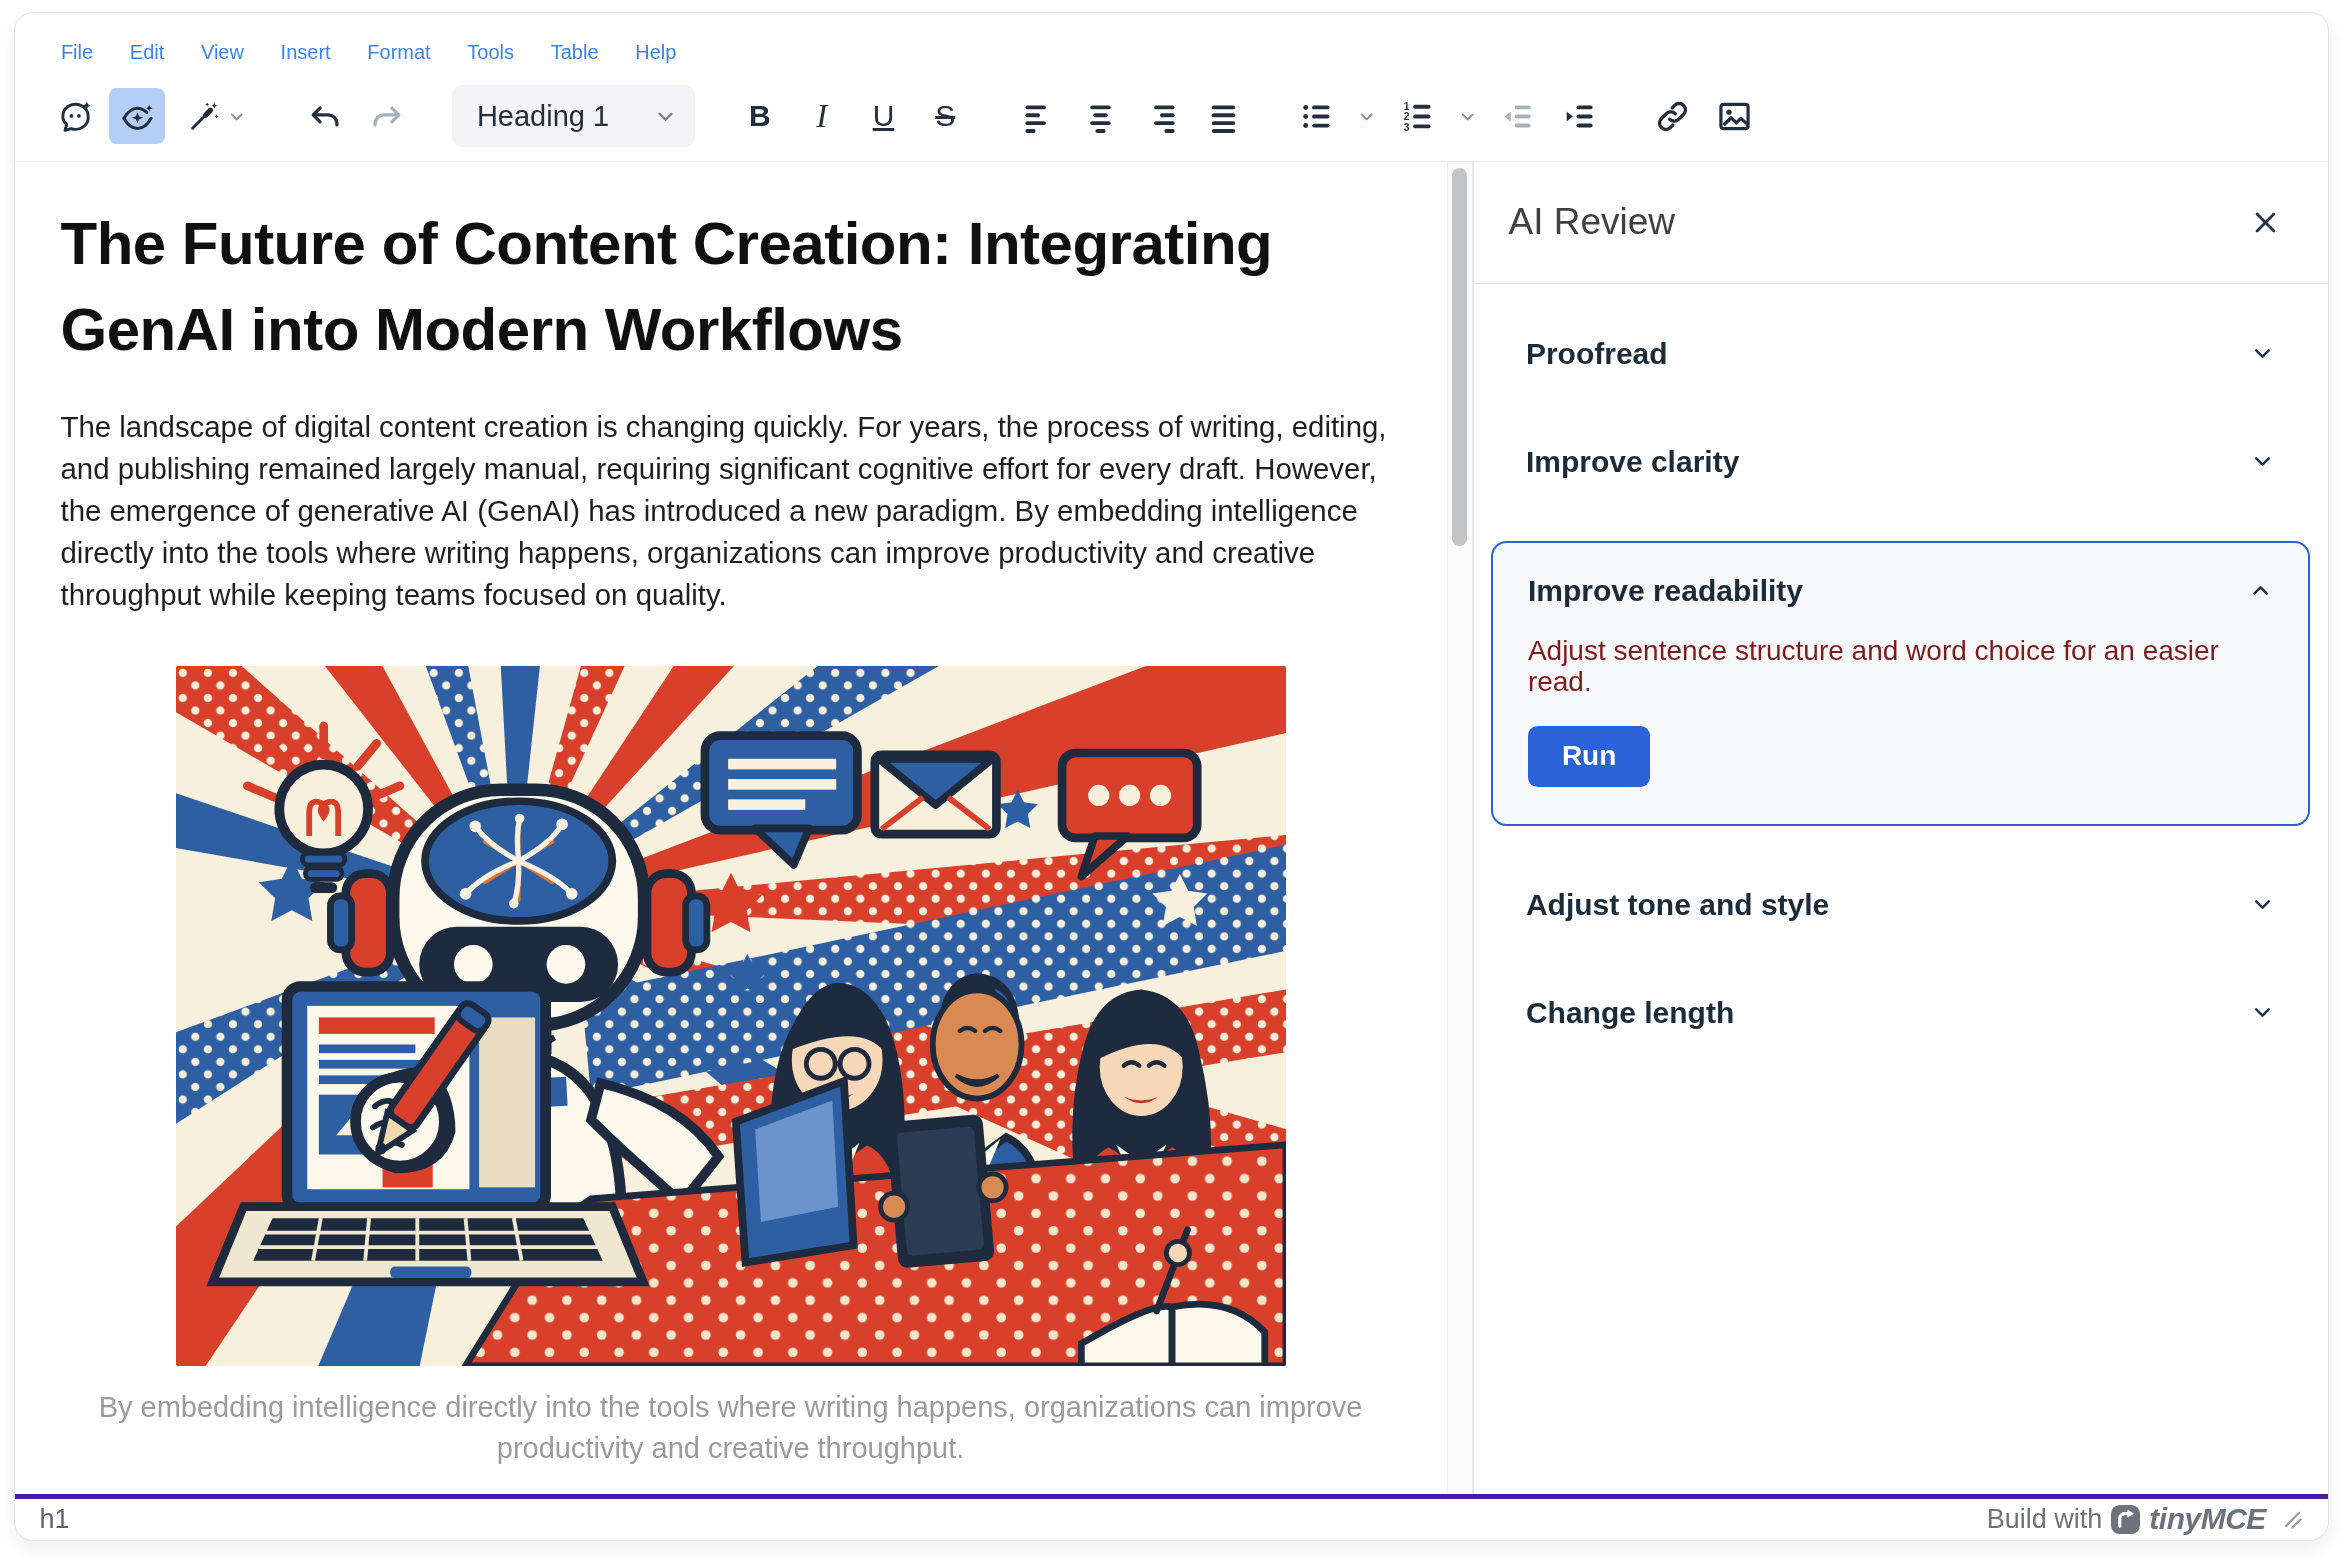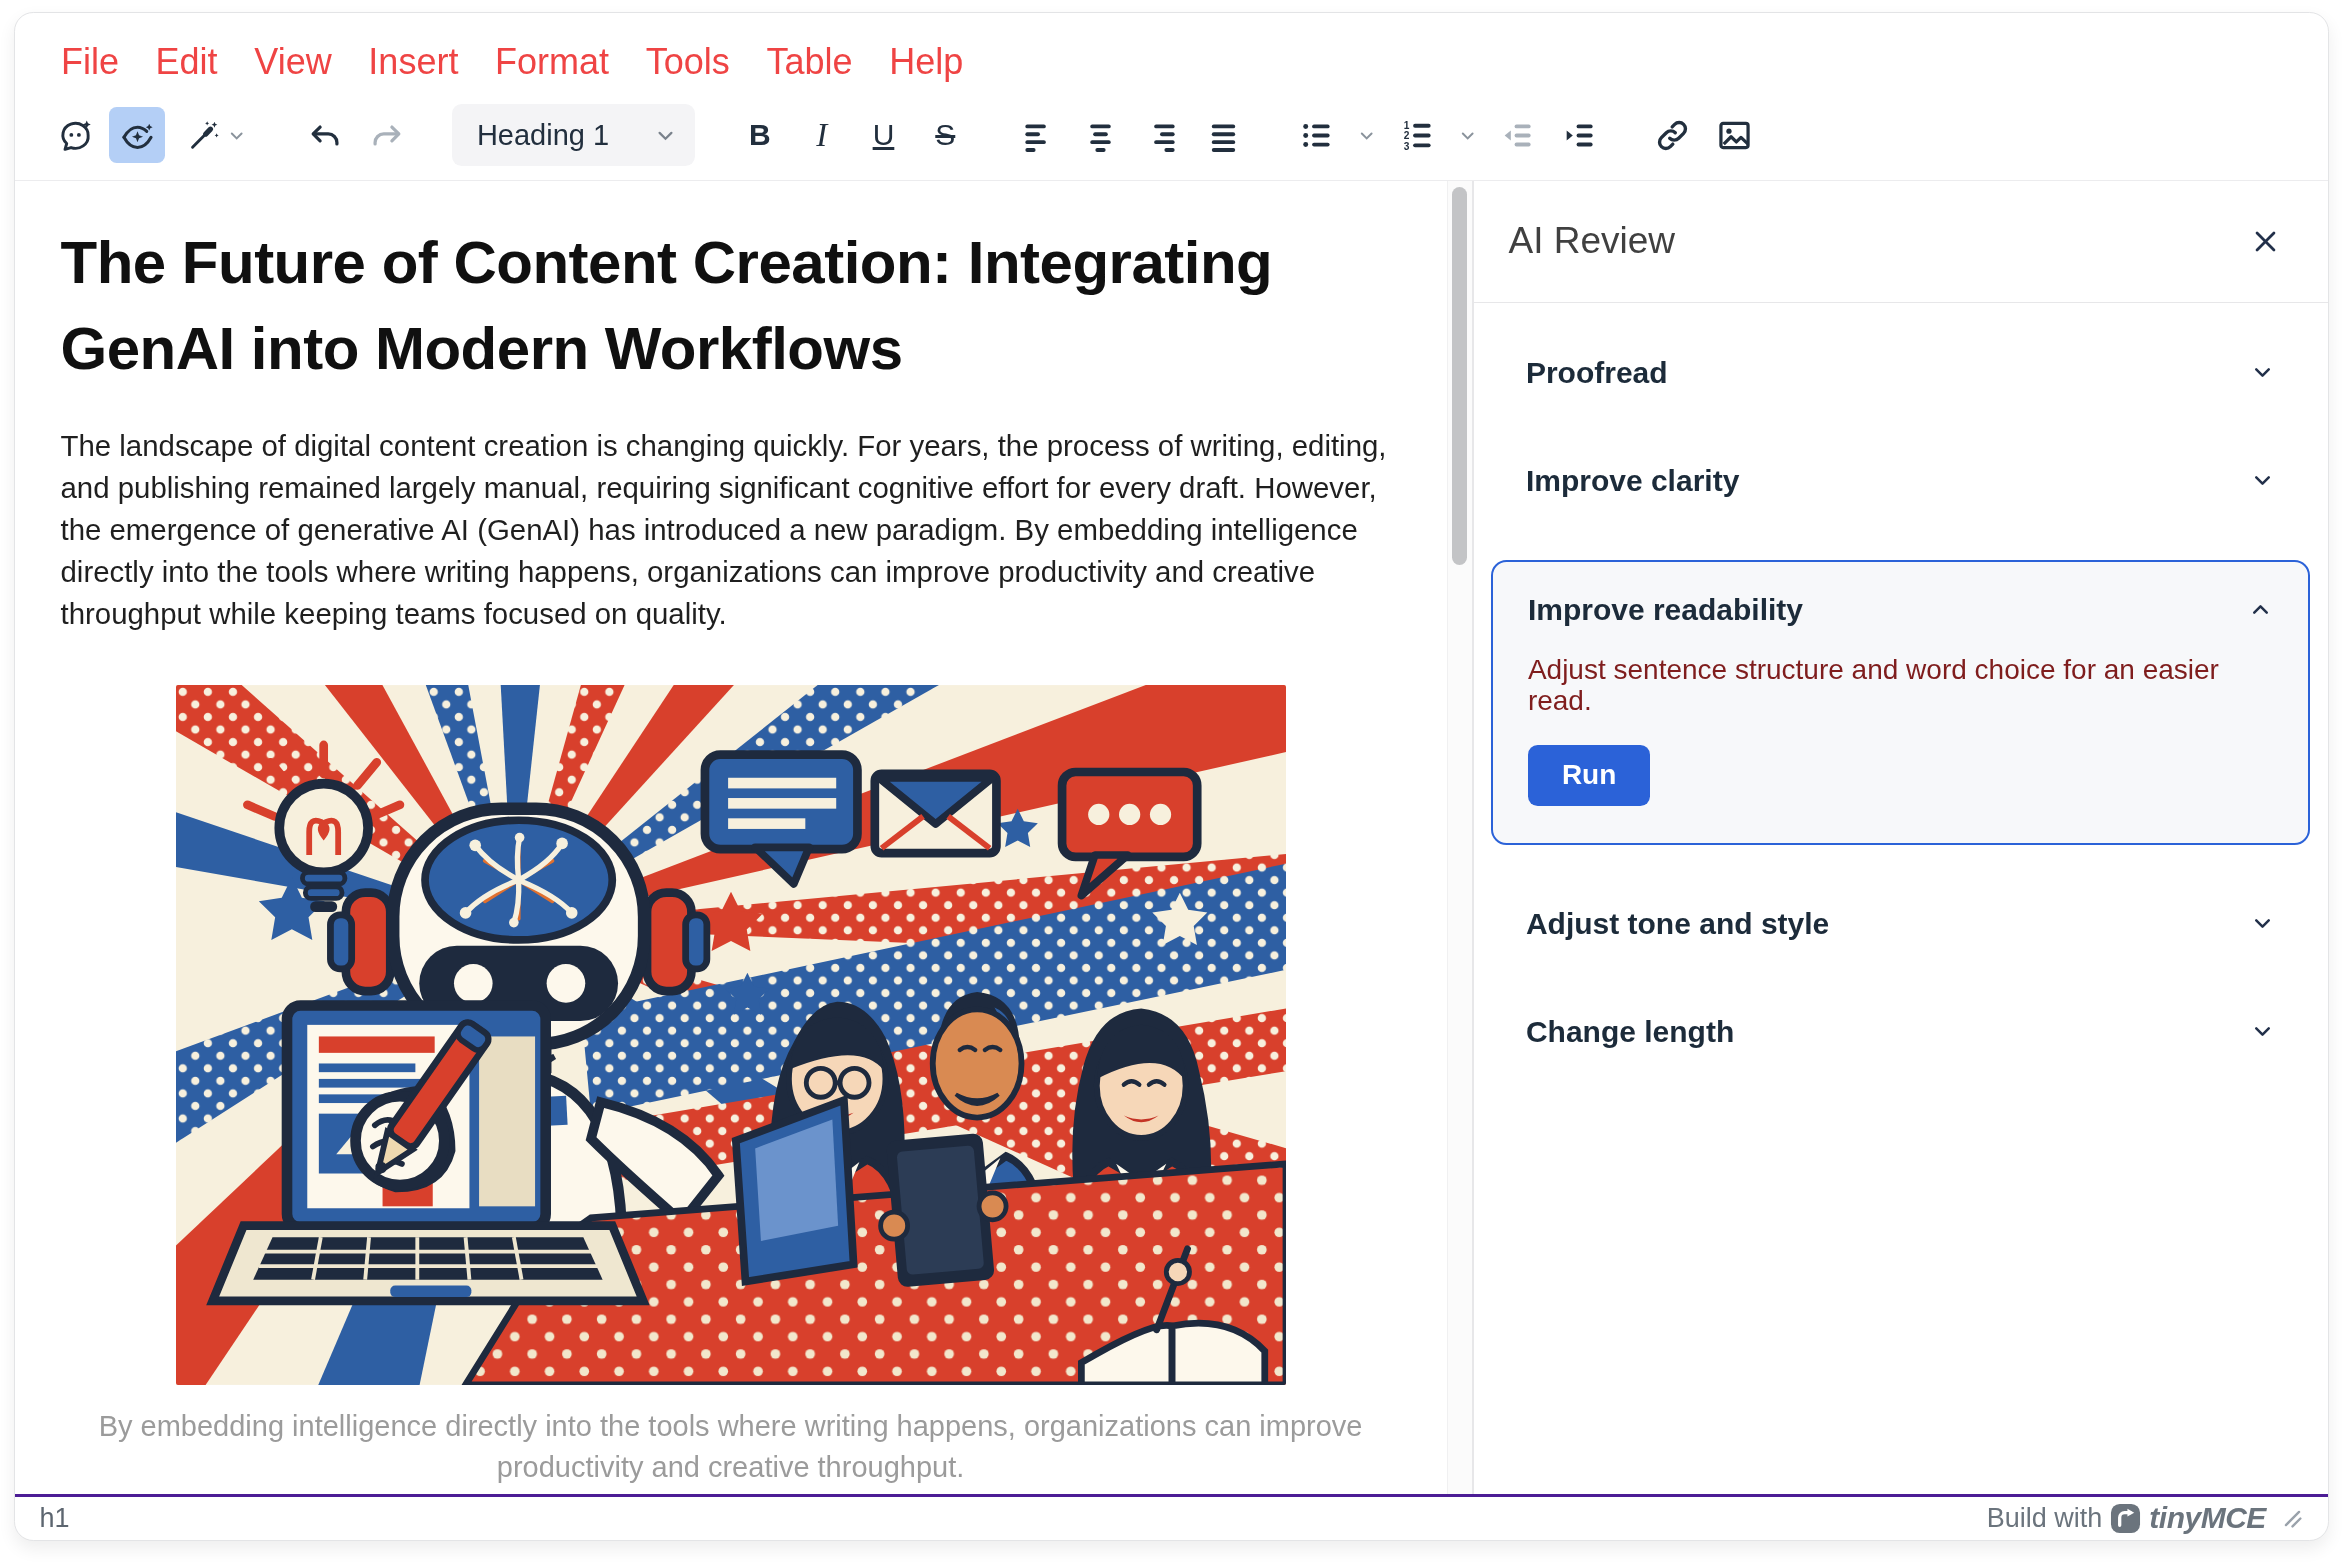--- a/index.html
+++ b/index.html
@@ -3,21 +3,21 @@
 <meta charset="utf-8">
 <style>
   html,body{margin:0;padding:0;background:#ffffff;width:2342px;height:1562px;
     font-family:"Liberation Sans","DejaVu Sans",sans-serif;-webkit-font-smoothing:antialiased;}
   *{box-sizing:border-box;}
   .window{position:absolute;left:13.5px;top:11.6px;width:2315px;height:1529px;background:#fff;
     border:1.9px solid #e3e4e6;border-radius:19.3px;display:flex;flex-direction:column;overflow:hidden;
     box-shadow:0 7.7px 17.4px rgba(0,0,0,.07);}
   
   .menubar{display:flex;align-items:center;padding:21px 29px 5.8px;gap:1.9px;flex:none;}
-  .menu-item{padding:7.7px 17.4px;font-size:36px;color:#ef4444;border-radius:5.8px;cursor:default;}
+  .menu-item{padding:7.7px 17.4px;font-size:20px;color:#3b82f6;border-radius:5.8px;cursor:default;}
   
   .toolbar{display:flex;align-items:center;padding:7.7px 33px 13.5px;flex:none;}
   .tb-group{display:flex;align-items:center;gap:5.8px;margin-right:37px;}
   .tb-btn{width:56px;height:56px;border-radius:7.7px;display:flex;align-items:center;justify-content:center;flex:none;}
   .tb-btn.active{background:#b4cff6;}
   .tb-btn.narrow{width:33px;}
   .glyph{font-size:30px;color:#222f3e;line-height:1;}
   .glyph.b{font-weight:800;}
   .glyph.i{font-family:"Liberation Serif","DejaVu Serif",serif;font-style:italic;font-size:33px;}
   .glyph.u{text-decoration:underline;font-weight:500;}
@@ -45,21 +45,21 @@
   .close-btn{width:42px;height:42px;display:flex;align-items:center;justify-content:center;border-radius:7.7px;}
   .panel-body{padding:41px 17.4px 0;overflow:hidden;}
   .acc-row{height:58px;margin:0 0 50px;padding:0 35px;display:flex;align-items:center;justify-content:space-between;}
   .acc-label{font-size:30px;font-weight:700;color:#1c2b3a;}
   .card{border:2.9px solid #2b62d8;border-radius:15.4px;background:#f7f8fa;padding:31px 35px 37px;margin:3.9px 0 50px;}
   .card-head{display:flex;align-items:center;justify-content:space-between;}
   .card-desc{font-size:28px;line-height:31px;color:#7f1d1d;margin:27px 0 29px;max-width:753px;}
   .run-btn{background:#2b62d8;color:#fff;font-size:28px;font-weight:700;border:none;border-radius:9.7px;
     padding:16.4px 34px;line-height:1;}
   
-  .statusbar{height:46px;flex:none;border-top:3px solid #4c1d95;display:flex;align-items:center;
+  .statusbar{height:46px;flex:none;border-top:5px solid #4c1d95;display:flex;align-items:center;
     padding:0 25px;position:relative;font-size:27px;color:#5d6670;}
   .status-center{position:absolute;left:0;right:0;text-align:center;pointer-events:none;}
   .branding{margin-left:auto;display:flex;align-items:center;gap:8px;color:#6b747d;}
   .brand-name{font-weight:700;font-size:30px;letter-spacing:-0.5px;font-style:italic;}
   svg{display:block;}
 </style>
 </head>
 <body>
 
 <div class="window">

